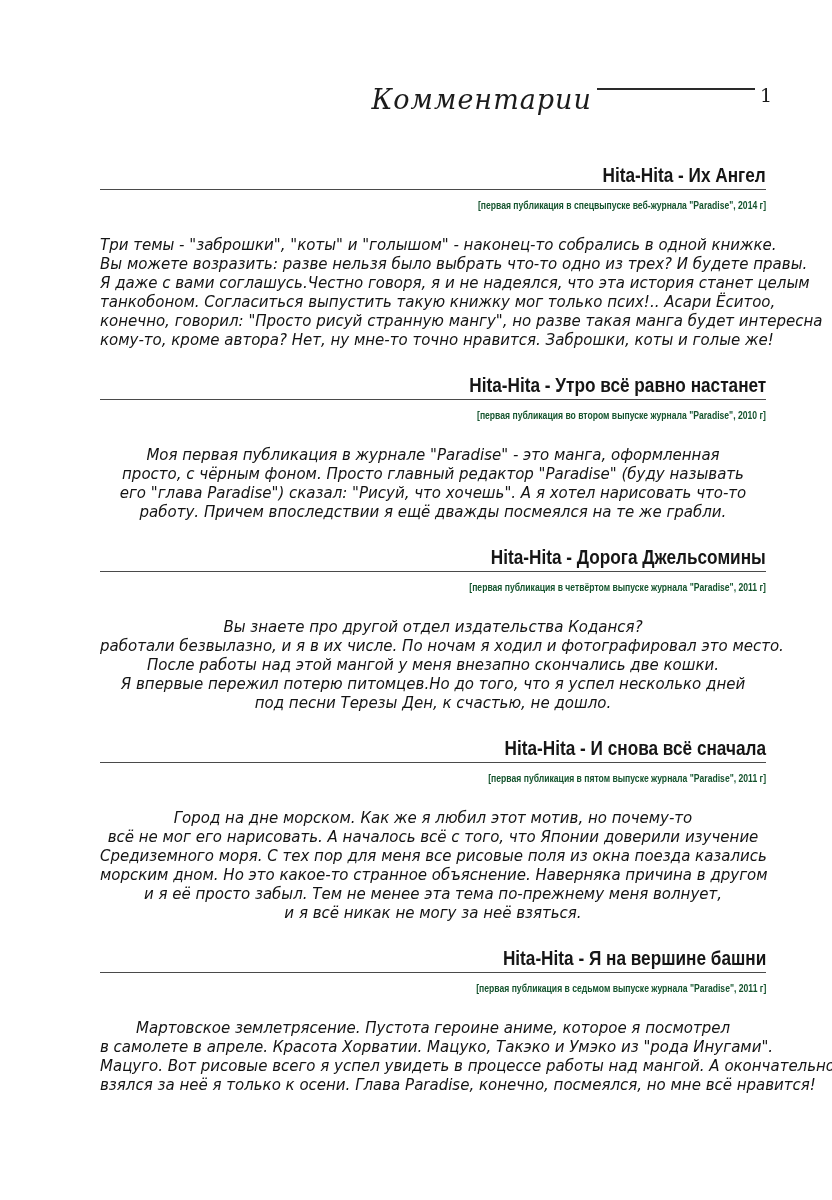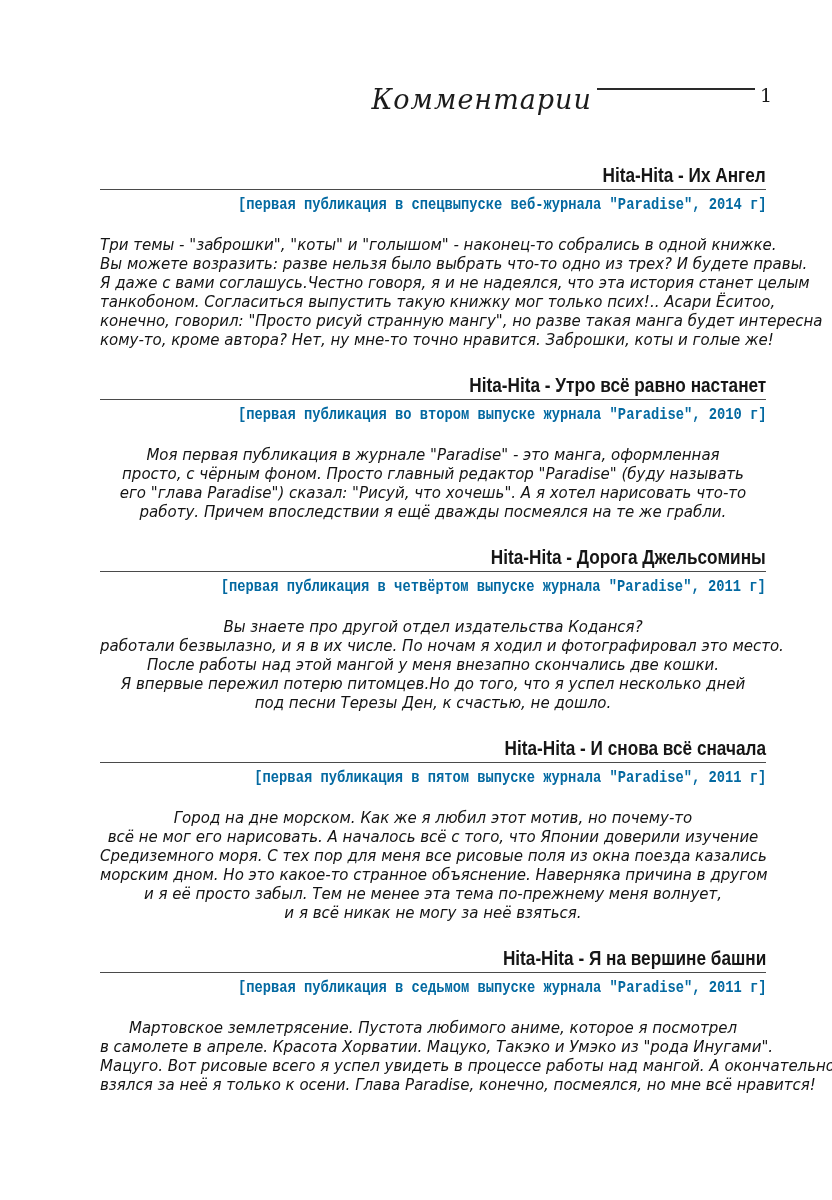--- a/index.html
+++ b/index.html
@@ -58,25 +58,25 @@
     transform-origin:100% 50%;
     white-space:nowrap;
   }
   .section-rule{
     border-bottom:1.5px solid #4a4a4a;
     margin-top:3px;
   }
   .section-subtitle{
     margin-top:7px;
     text-align:right;
-    font-family:Liberation Mono, monospace;
+    font-family:Liberation Sans, sans-serif;
     font-weight:700;
-    font-size:16px;
+    font-size:10px;
     line-height:17px;
-    color:#0369a1;
+    color:#14532d;
   }
   .body{
     margin-top:22px;
     text-align:center;
     font-family:"DejaVu Sans",sans-serif;
     font-style:italic;
     font-size:15px;
     color:#141414;
   }
   .line{
@@ -148,21 +148,21 @@
         <div class="line">и я её просто забыл. Тем не менее эта тема по-прежнему меня волнует,</div>
         <div class="line">и я всё никак не могу за неё взяться.</div>
       </div>
     </section>
 
     <section class="section">
       <h2 class="section-title"><span class="squeeze">Hita-Hita - Я на вершине башни</span></h2>
       <div class="section-rule"></div>
       <div class="section-subtitle"><span class="squeeze">[первая публикация в седьмом выпуске журнала "Paradise", 2011 г]</span></div>
       <div class="body">
-        <div class="line">Мартовское землетрясение. Пустота любимого аниме, которое я посмотрел</div>
+        <div class="line">Мартовское землетрясение. Пустота героине аниме, которое я посмотрел</div>
         <div class="line">в самолете в апреле. Красота Хорватии. Мацуко, Такэко и Умэко из "рода Инугами".</div>
         <div class="line">Мацуго. Вот рисовые всего я успел увидеть в процессе работы над мангой. А окончательно</div>
         <div class="line">взялся за неё я только к осени. Глава Paradise, конечно, посмеялся, но мне всё нравится!</div>
       </div>
     </section>
 
   </div>
 </div>
 
 </body></html>

